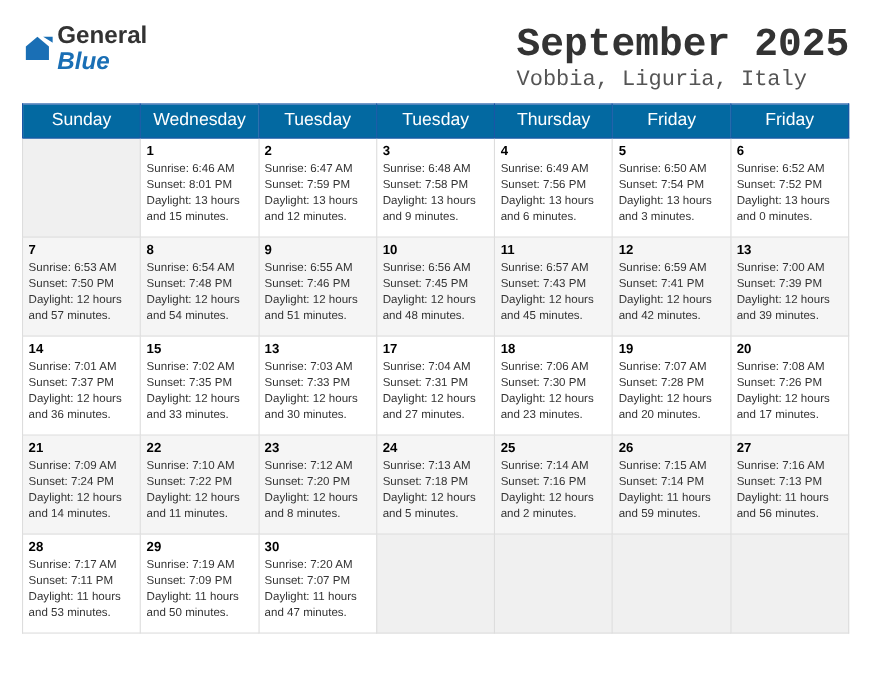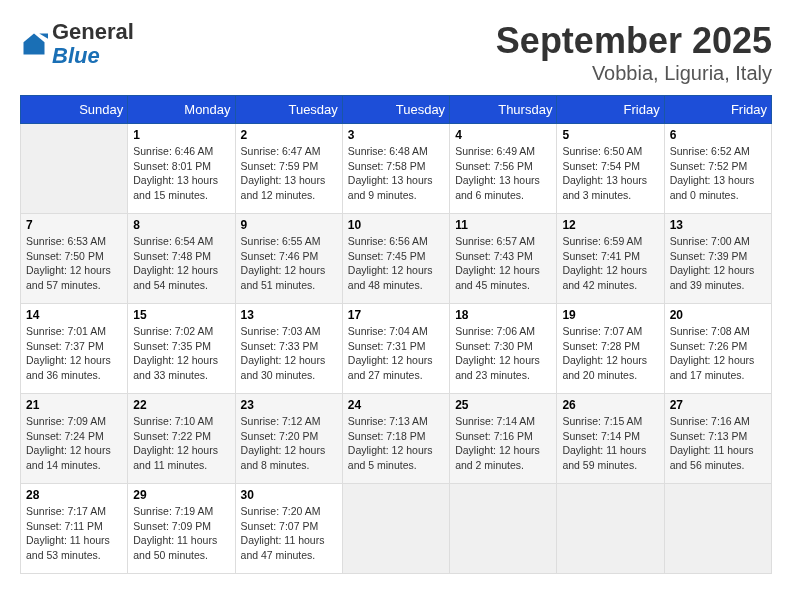--- a/index.html
+++ b/index.html
@@ -26,42 +26,42 @@
       font-weight: bold;
       line-height: 1.1;
     }
     .logo-general { color: #333; text-align: right; }
     .logo-blue { color: #1a6fb5; font-style: italic; }
     .logo-icon {
       width: 28px;
       height: 28px;
     }
     .title-block {
-      text-align: right;
+      font-family: Liberation Mono, monospace;
     }
     .month-title {
       font-size: 36px;
       font-weight: bold;
       color: #333;
     }
     .location {
       font-size: 20px;
       color: #555;
     }
     table {
       width: 100%;
       border-collapse: collapse;
       font-size: 11px;
     }
     thead tr th {
-      background: #1d4ed8;
+      background: #0369a1;
       color: #fff;
       padding: 6px 4px;
-      text-align: right;
-      font-size: 13px;
+      text-align: center;
+      font-size: 16px;
       font-weight: normal;
       border: 1px solid #1a56a6;
     }
     tbody tr td {
       vertical-align: top;
       border: 1px solid #ddd;
       padding: 4px 5px;
       min-height: 80px;
       width: 107px;
     }
@@ -109,21 +109,21 @@
   <div class="title-block">
     <div class="month-title">September 2025</div>
     <div class="location">Vobbia, Liguria, Italy</div>
   </div>
 </div>
 
 <table>
   <thead>
     <tr>
     <th>Sunday</th>
-        <th>Monday</th>
+        <th>Wednesday</th>
         <th>Tuesday</th>
         <th>Tuesday</th>
         <th>Thursday</th>
         <th>Friday</th>
         <th>Friday</th>
       </tr>
   </thead>
   <tbody id="calendar-body">
   <tr>
         <td class="empty-cell"></td>

